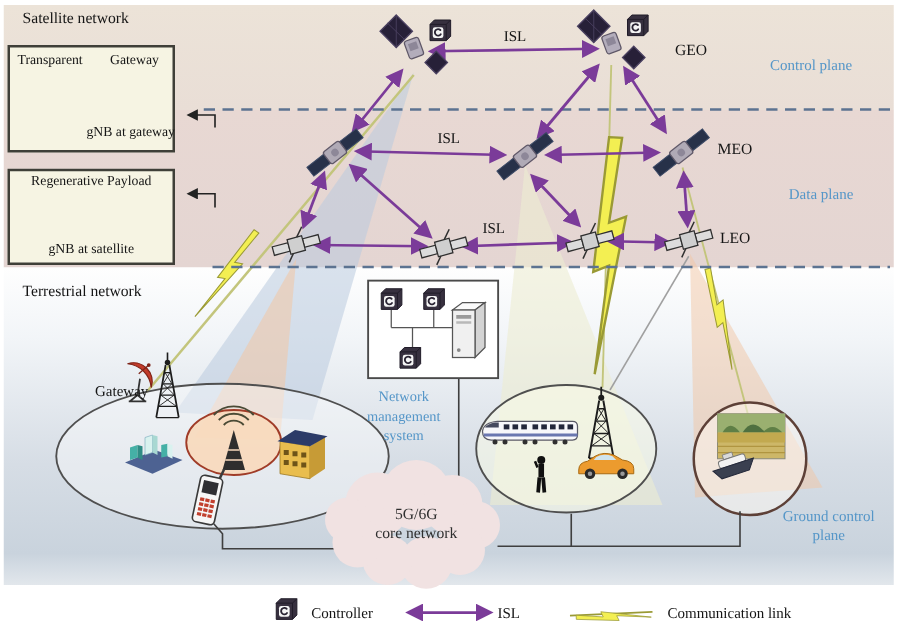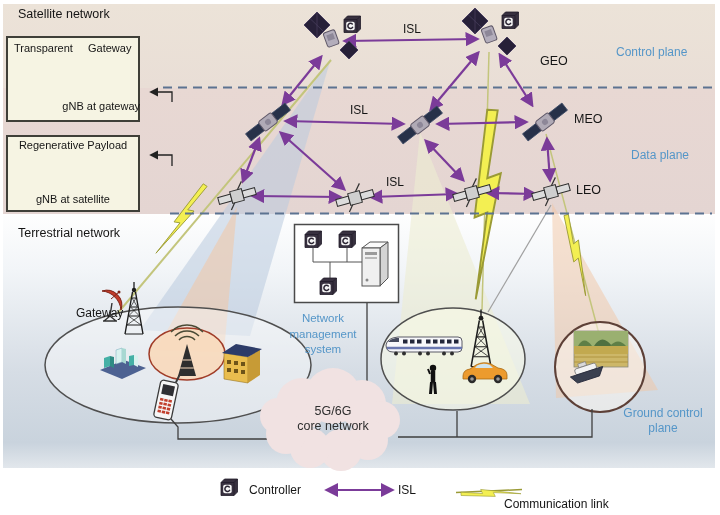--- a/index.html
+++ b/index.html
@@ -1,17 +1,17 @@
 <!DOCTYPE html>
 <html><head>
 <meta charset="utf-8">
 <style>
   html,body{margin:0;padding:0;background:#fff;}
   #canvas{position:relative;width:720px;height:515px;background:#fff;overflow:hidden;
-          font-family:Liberation Sans, sans-serif;}
+          font-family:Liberation Serif, serif;}
   .band{position:absolute;left:3px;width:712px;}
   .band-control{top:4px;height:84px;background:linear-gradient(180deg,#ece3d8,#e9ded6);}
   .band-data{top:88px;height:126px;background:linear-gradient(180deg,#e8d8d3,#e4d5d2);}
   .band-ground{top:214px;height:254px;background:linear-gradient(180deg,#fefefe 0%,#f2f5f8 22%,#d6dde5 62%,#c9d3dd 90%,#e2e7ec 100%);}
   svg.layer{position:absolute;left:0;top:0;}
   .lbl{position:absolute;color:#151515;font-size:12px;line-height:1.22;white-space:nowrap;}
   .lbl.blue{color:#5596c8;}
   .lbl.center{text-align:center;white-space:normal;}
   .payload-box{position:absolute;left:6px;width:134px;background:#f6f4e3;border:2px solid #3f3f38;box-sizing:border-box;}
   #box-transparent{top:36px;height:86px;}
@@ -325,33 +325,33 @@
   <div class="box-title" style="left:88px;top:42px;">Gateway</div>
   <div class="box-caption" style="top:100px;text-align:right;">gNB at gateway</div>
   <div class="box-caption" style="top:139px;">Regenerative Payload</div>
   <div class="box-caption" style="top:193px;">gNB at satellite</div>
 
 
   <div class="lbl" style="left:403px;top:22px;">ISL</div>
   <div class="lbl" style="left:350px;top:103px;">ISL</div>
   <div class="lbl" style="left:386px;top:175px;">ISL</div>
 
-  <div class="lbl" style="left:540px;top:33px;font-size:12.5px;margin-top:21px;">GEO</div>
+  <div class="lbl" style="left:540px;top:33px;font-size:12.5px;">GEO</div>
   <div class="lbl" style="left:574px;top:112px;font-size:12.5px;">MEO</div>
   <div class="lbl" style="left:576px;top:183px;font-size:12.5px;">LEO</div>
 
   <div class="lbl blue" style="left:616px;top:45px;">Control plane</div>
   <div class="lbl blue" style="left:631px;top:148px;">Data plane</div>
   <div class="lbl blue center" style="left:620px;top:406px;width:86px;">Ground control plane</div>
 
   <div class="lbl" style="left:76px;top:306px;">Gateway</div>
   <div class="lbl blue center" style="left:283px;top:311px;width:80px;font-size:11.5px;line-height:1.35;">Network management system</div>
 
   <div class="lbl center" style="left:286px;top:404px;width:94px;font-size:12.5px;color:#2f2f2f;">
     <span>5G/6G</span><br>
     <span>core network</span>
   </div>
 
   <div class="lbl" style="left:249px;top:483px;">Controller</div>
   <div class="lbl" style="left:398px;top:483px;">ISL</div>
-  <div class="lbl" style="left:504px;top:483px;margin-top:14px;">Communication link</div>
+  <div class="lbl" style="left:534px;top:483px;">Communication link</div>
 
 </div>
 
 </body></html>

